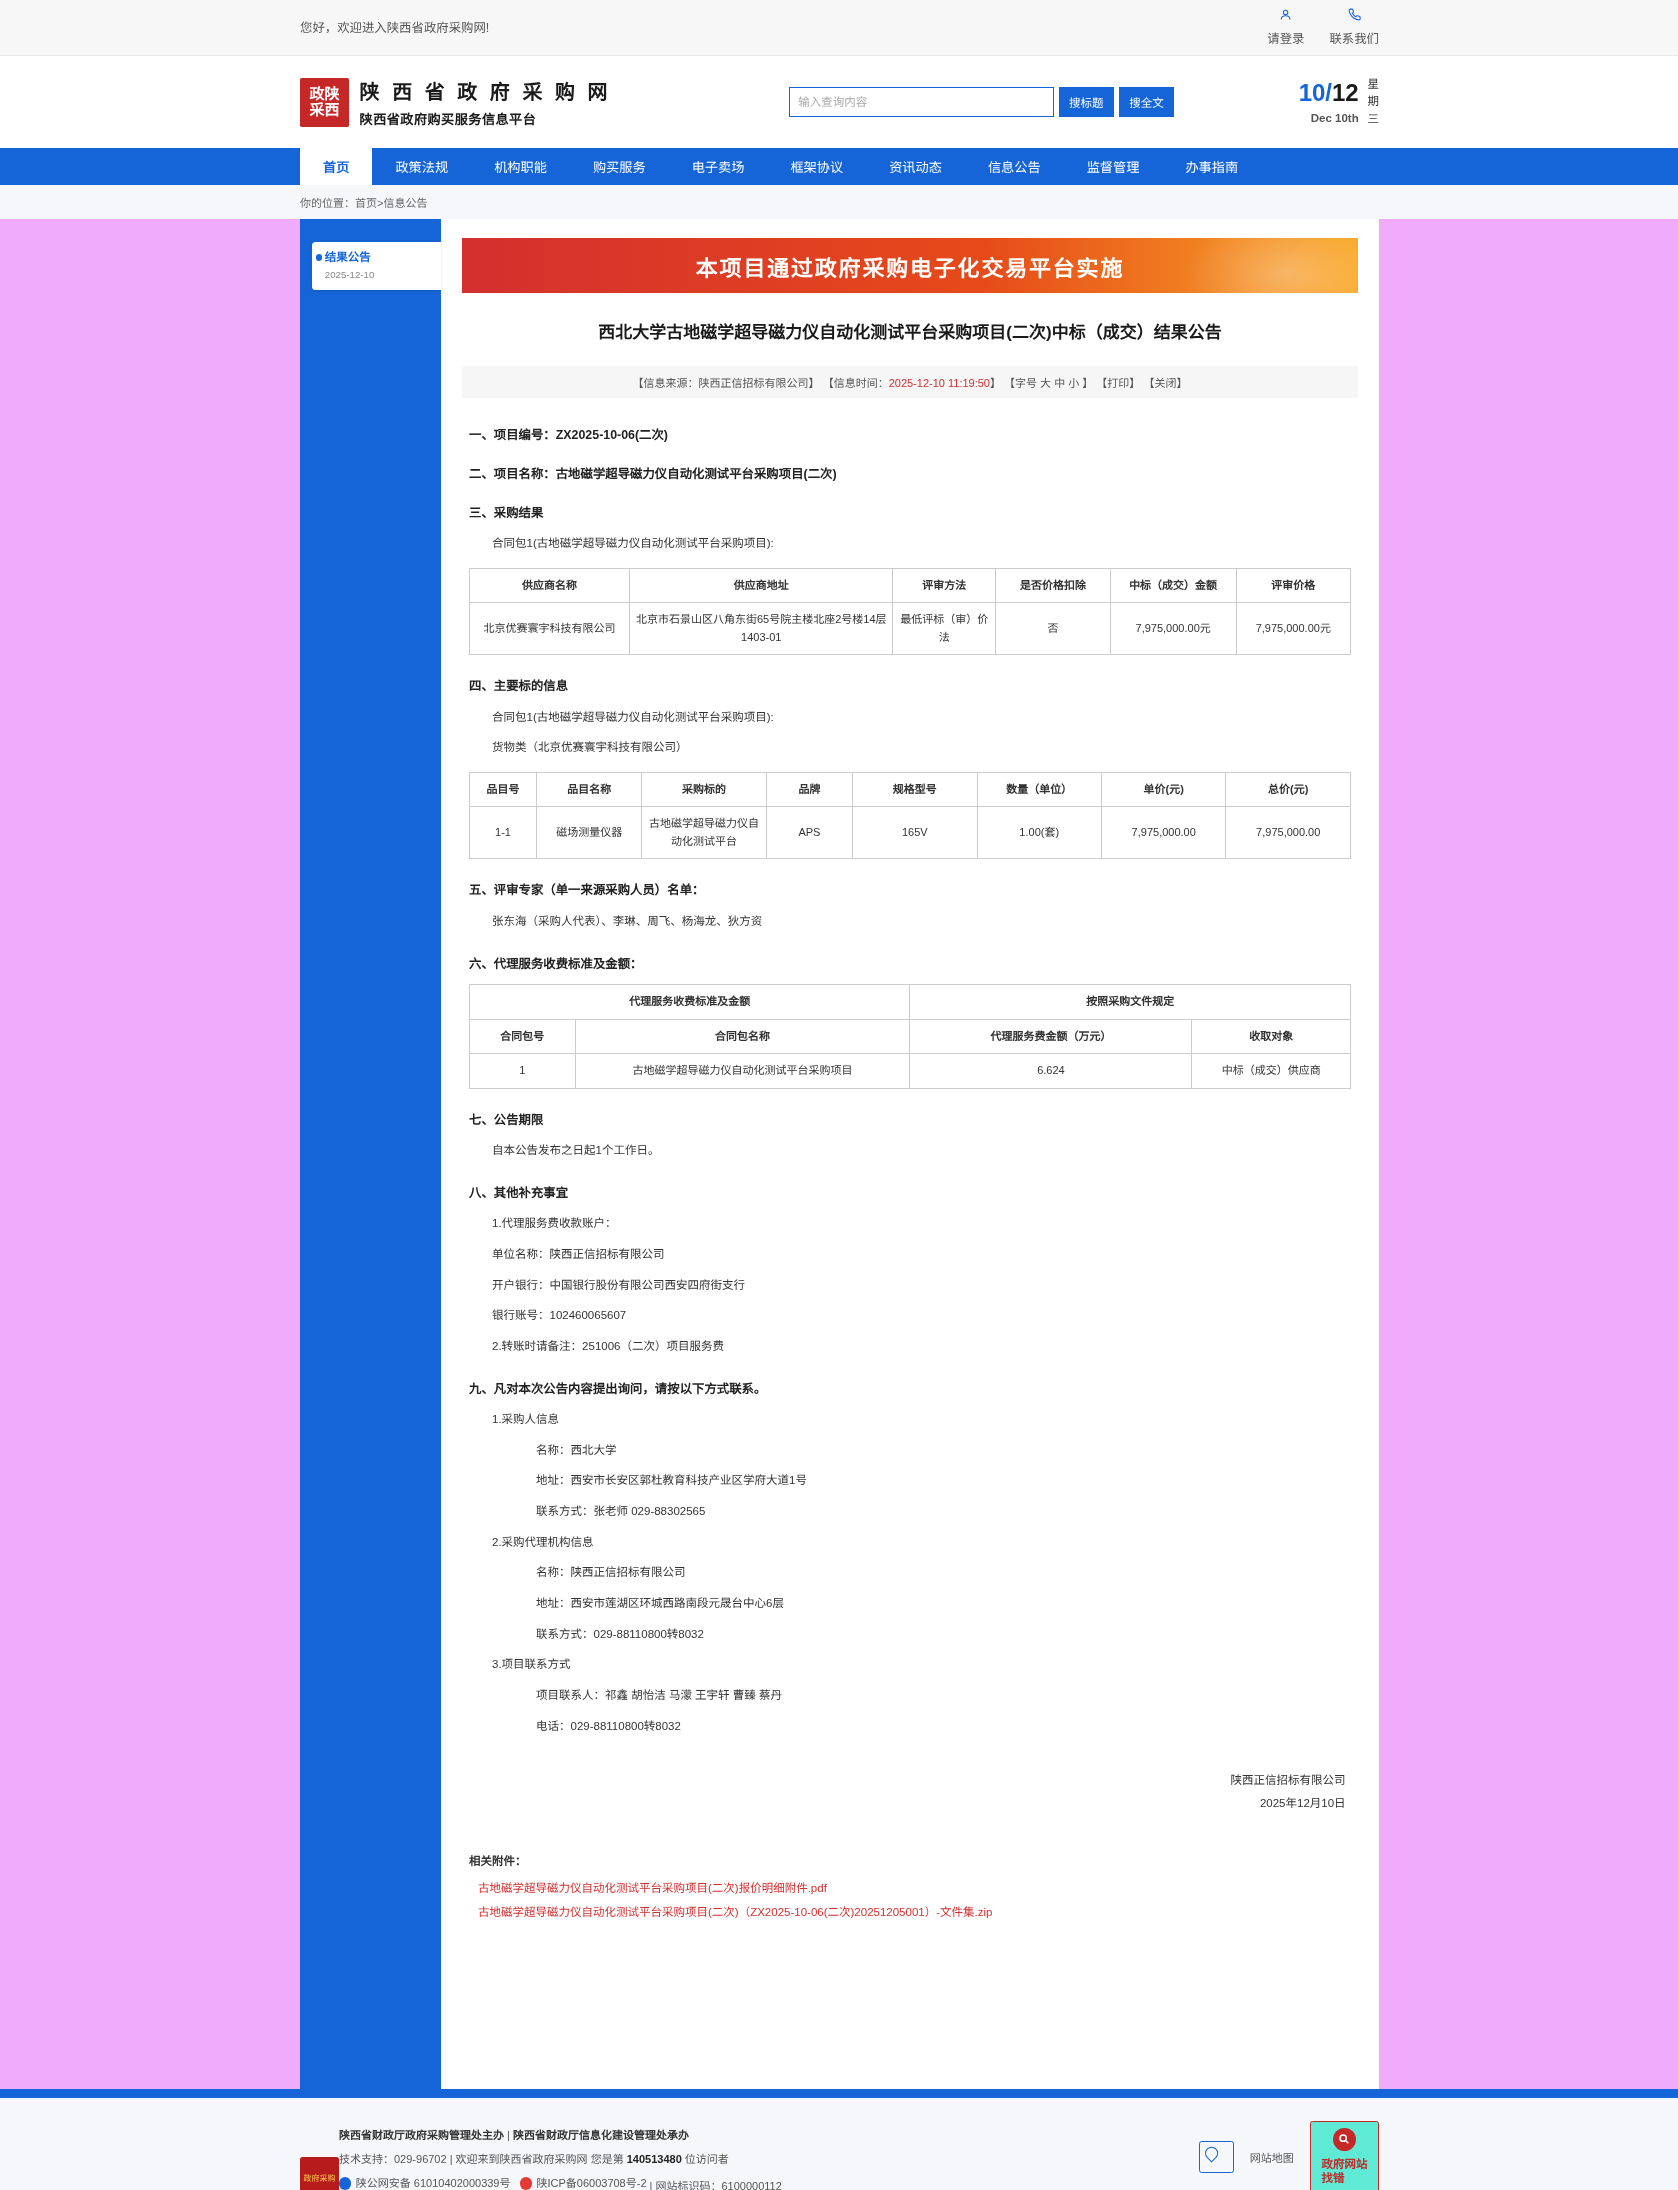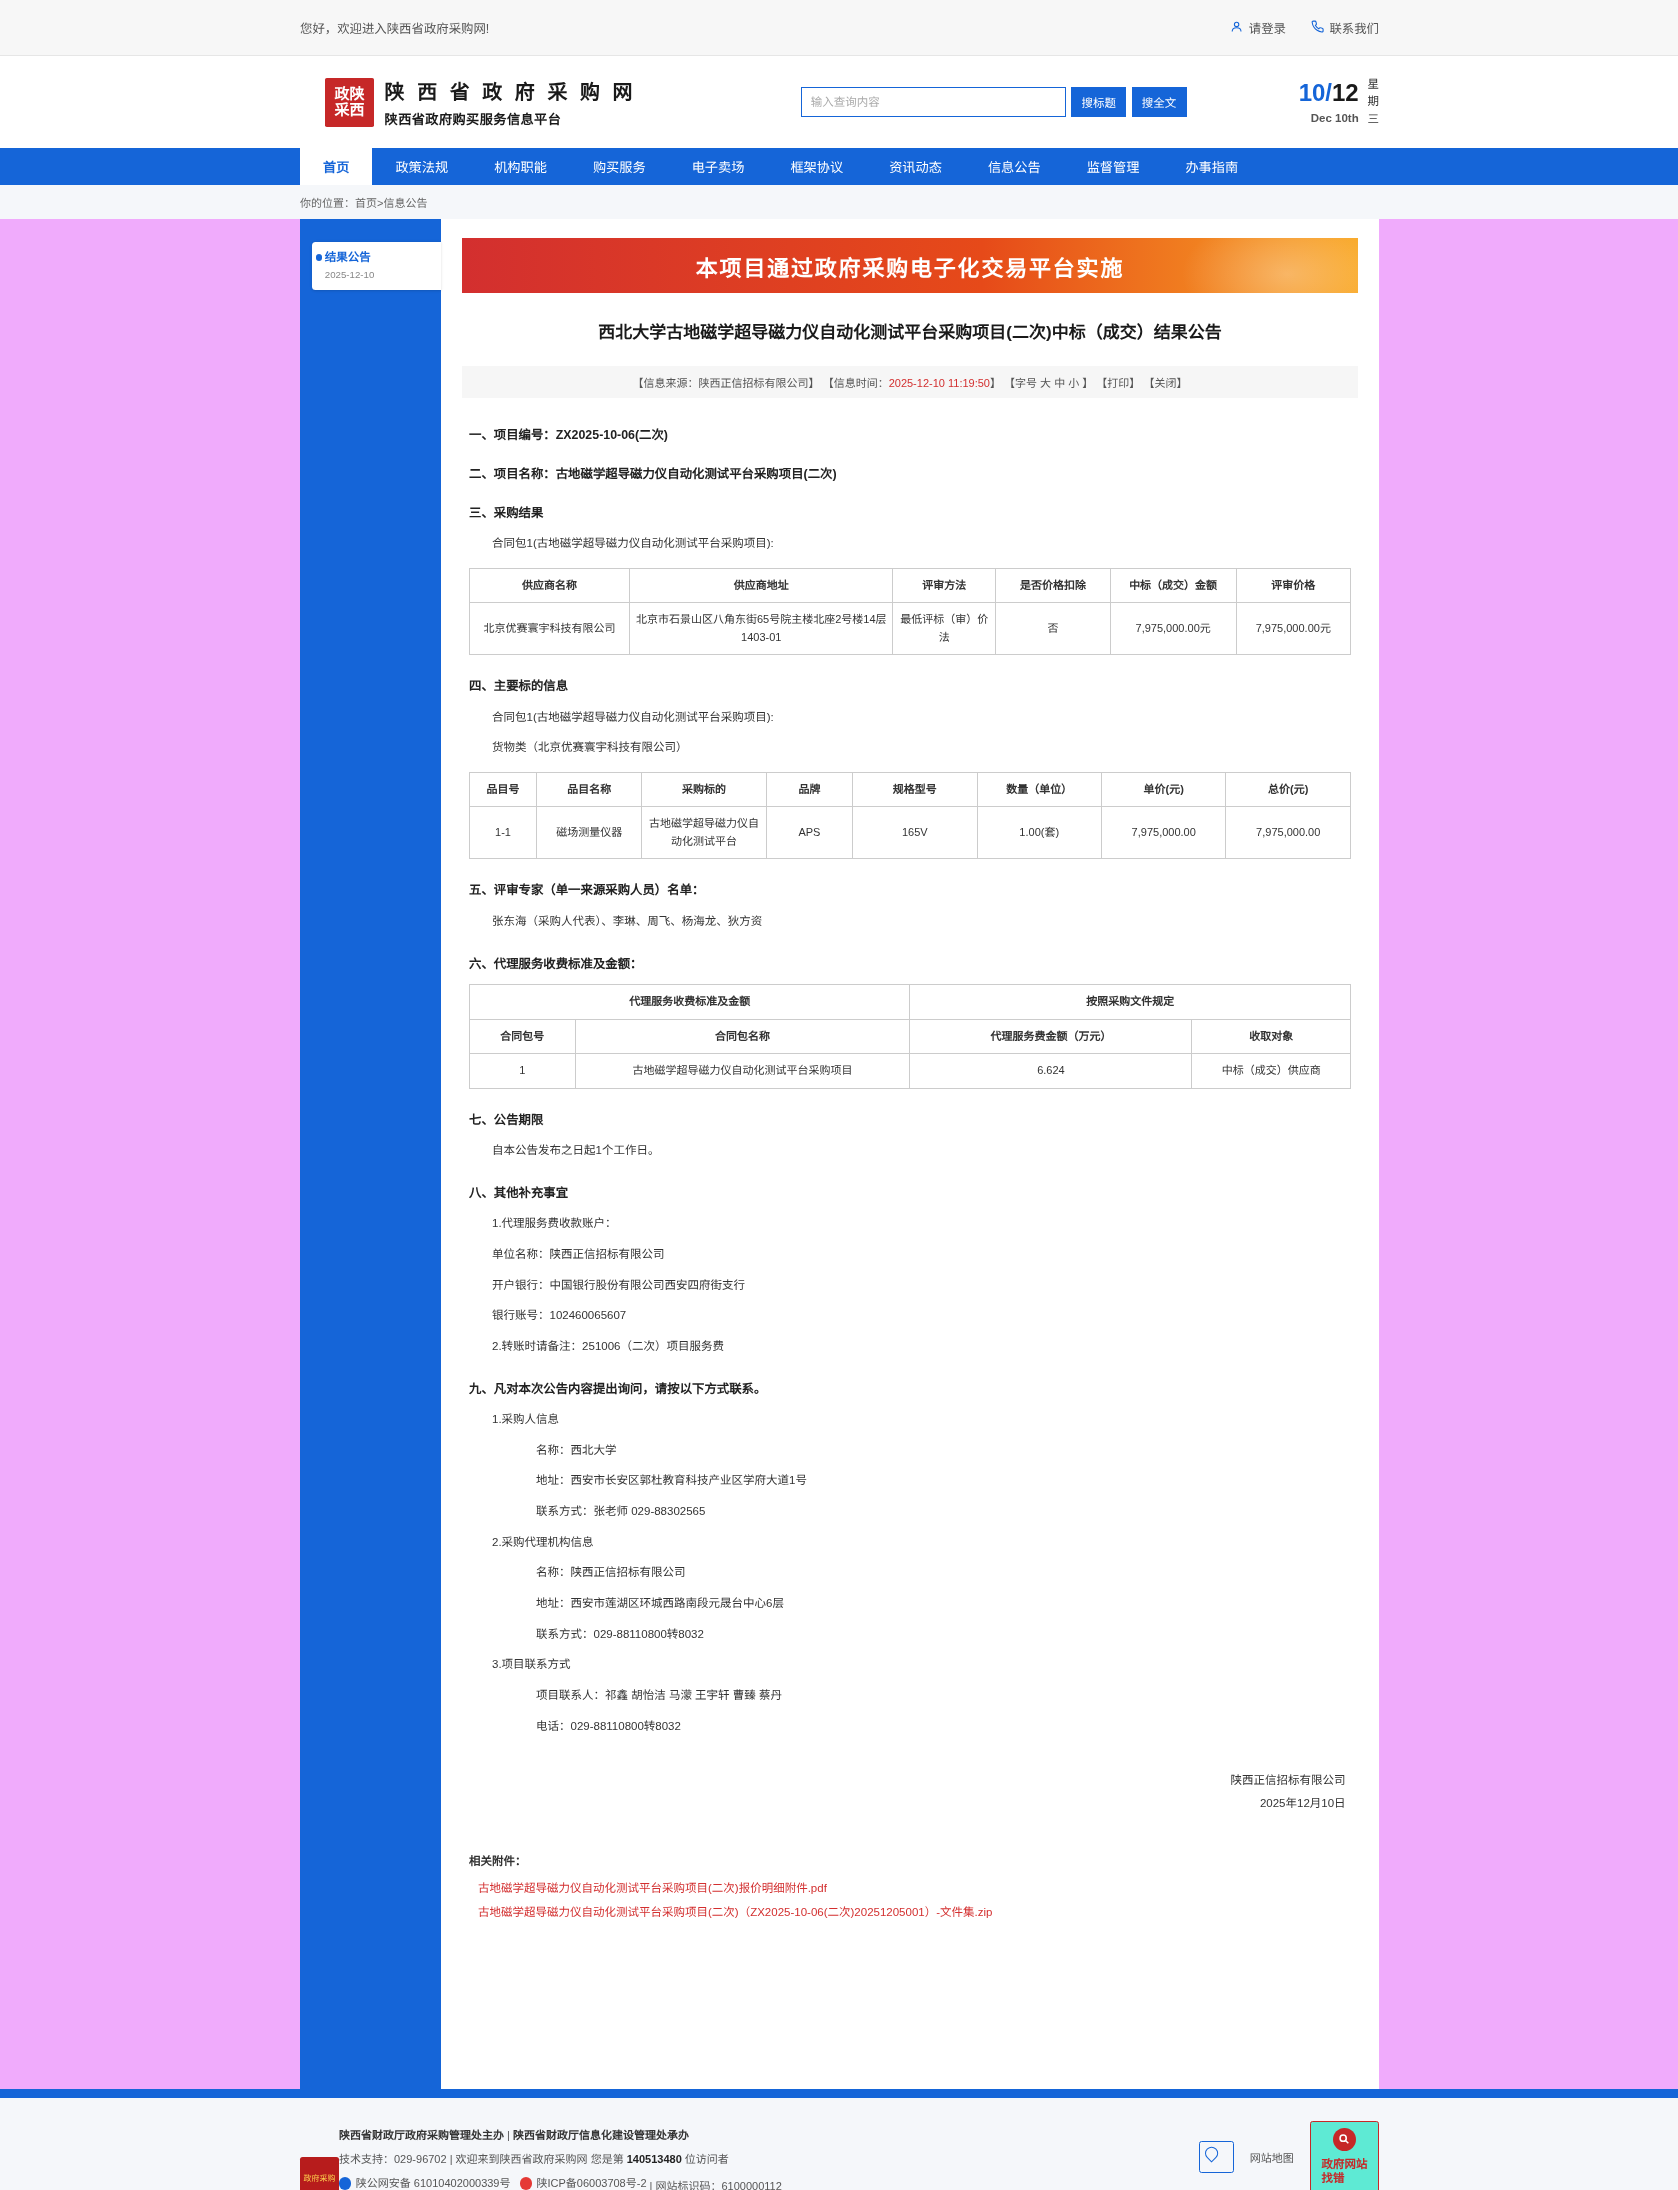--- a/index.html
+++ b/index.html
@@ -24,28 +24,28 @@
     color: #666;
   }
   .topbar-inner {
     width: 1076px; margin: 0 auto;
     display: flex; align-items: center; justify-content: space-between;
     width: 100%;
     padding: 0 300px;
   }
   .topbar-left { font-size: 12.4px; color: #555; }
   .topbar-right { display: flex; align-items: center; gap: 25px; font-size: 12.4px; color: #555;}
-  .topbar-right .tb-item { display:flex; align-items:flex-end; gap:5.3px; cursor:pointer;}
+  .topbar-right .tb-item { display:flex; align-items:center; gap:5.3px; cursor:pointer;flex-direction:column;}
   .ic { display:inline-block; vertical-align:middle; }
 
   
   .header {
     height: 92px;
     background: #fff;
-    display: flex; align-items: center; margin-left: 25px;
+    display: flex; align-items: center;
   }
   .header-inner {
     width: 100%;
     padding: 0 300px;
     display: flex; align-items: center; justify-content: space-between;
   }
   .logo-wrap { display:flex; align-items:center; gap: 10.6px; }
   .logo-mark {
     width: 49px; height: 49px; background: #c62828; color:#fff;
     display:flex; align-items:center; justify-content:center;

